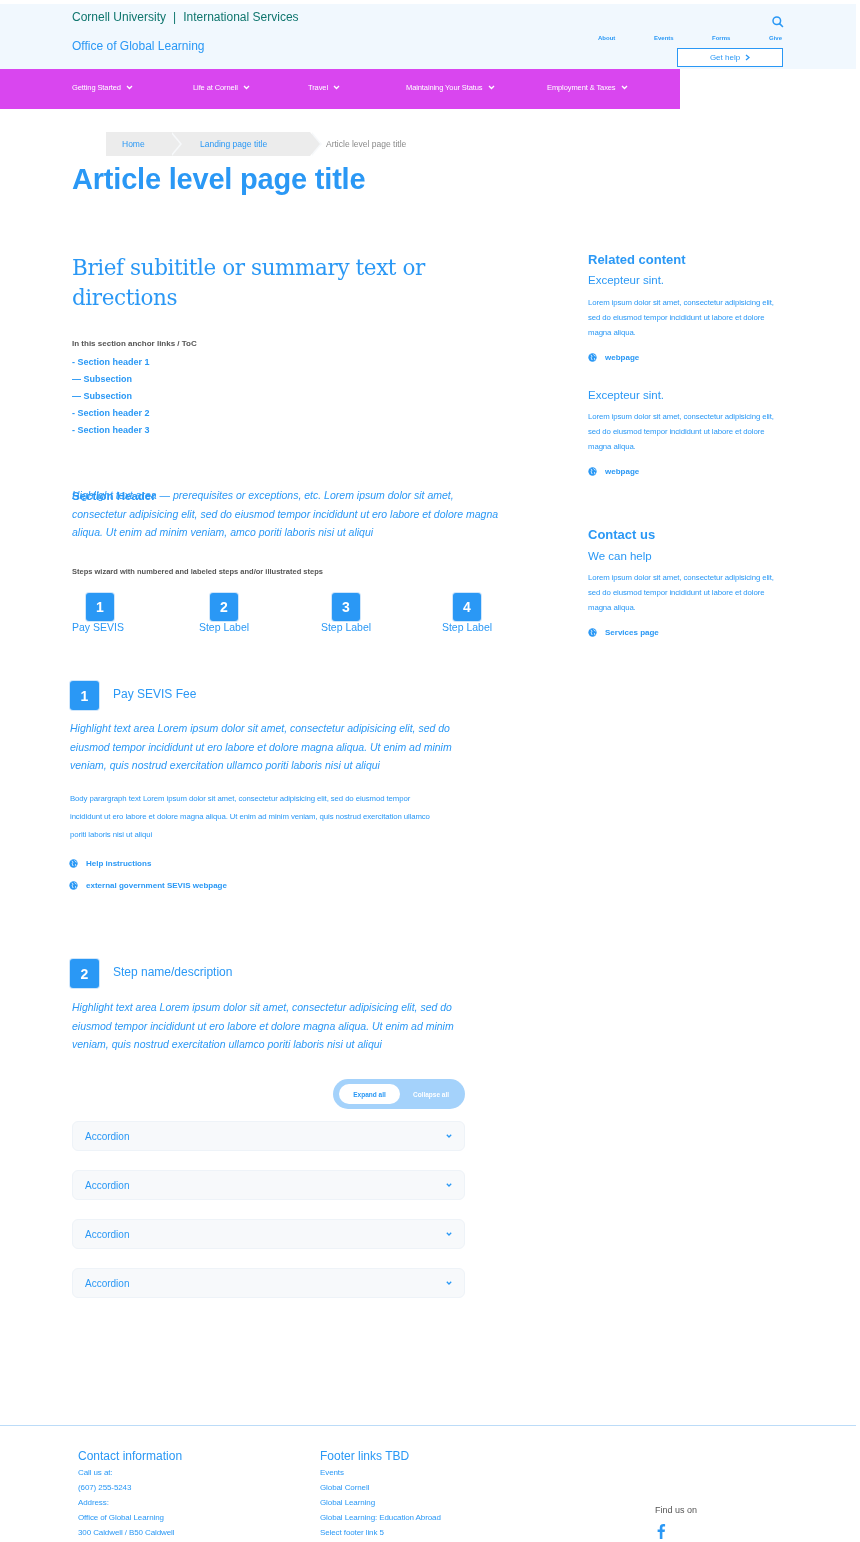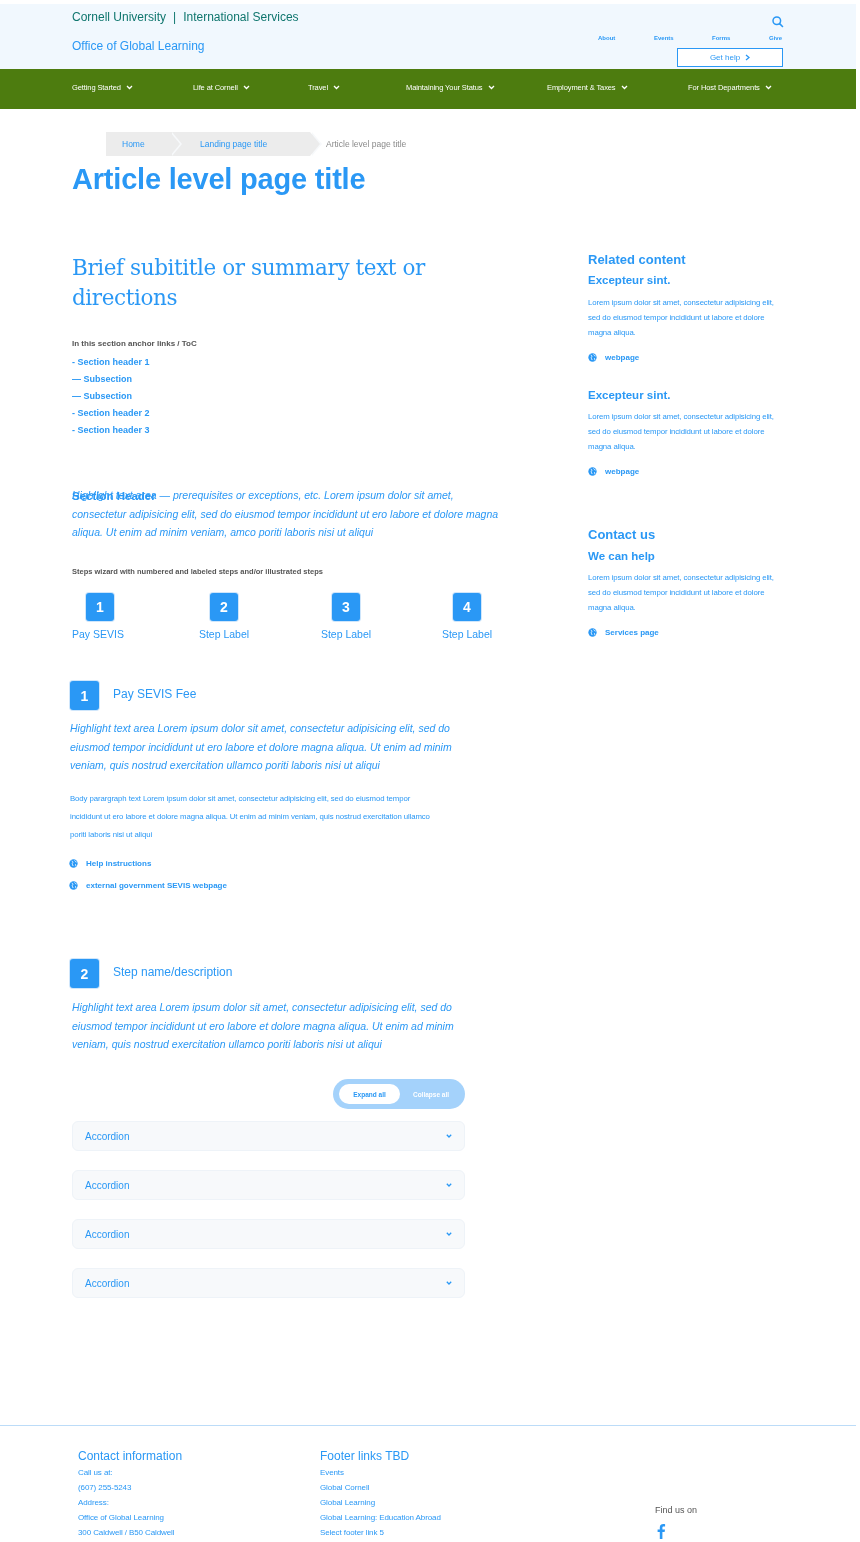--- a/index.html
+++ b/index.html
@@ -8,21 +8,21 @@
   a { color: inherit; text-decoration: none; }
 
   .topbar { position: absolute; left: 0; top: 4px; width: 856px; height: 65px; background: #f1f8fe; }
   .brand-line1 { position: absolute; left: 72px; top: 6px; font-size: 12px; color: #0f766e; white-space: nowrap; }
   .brand-line1 .sep { margin: 0 7px; }
   .brand-line2 { position: absolute; left: 72px; top: 35px; font-size: 12px; color: #2a98f5; }
   .search-icon { position: absolute; left: 771px; top: 11px; width: 14px; height: 14px; }
   .utility { position: absolute; top: 31px; font-size: 6px; font-weight: bold; color: #2a98f5; }
   .get-help { position: absolute; left: 677px; top: 44px; width: 106px; height: 19px; border: 1px solid #2a98f5; background: #fff; font-size: 8px; color: #2a98f5; display: flex; align-items: center; justify-content: center; gap: 5px; }
 
-  .mainnav { position: absolute; left: 0; top: 69px; width: 856px; height: 40px; background: #4d7c0f; text-decoration: underline; }
+  .mainnav { position: absolute; left: 0; top: 69px; width: 680px; height: 40px; background: #d946ef; text-decoration: underline; }
   .nav-item { position: absolute; top: 14px; font-size: 7.5px; color: #ffffff; white-space: nowrap; display: flex; align-items: center; gap: 5px; letter-spacing: -0.1px; }
   .chev { width: 7px; height: 5px; }
 
   .breadcrumb { position: absolute; left: 72px; top: 132px; height: 24px; display: flex; align-items: center; font-size: 8.5px; }
   .crumb { position: relative; height: 24px; background: #ececec; display: flex; align-items: center; color: #2a98f5; }
   .crumb-home { width: 64px; padding-left: 16px; margin-left: 34px; }
   .crumb-landing { width: 140px; padding-left: 30px; }
   .crumb-arrow { position: absolute; right: -10px; top: 0; width: 0; height: 0; border-top: 12px solid transparent; border-bottom: 12px solid transparent; border-left: 10px solid #ececec; z-index: 2; }
   .crumb-arrow-edge { position: absolute; right: -12px; top: 0; width: 0; height: 0; border-top: 12px solid transparent; border-bottom: 12px solid transparent; border-left: 10px solid #f7f9fb; z-index: 1; }
   .crumb-current { padding-left: 16px; color: #8a8a8a; }
@@ -35,32 +35,32 @@
   .toc-list { position: absolute; left: 72px; top: 357px; list-style: none; }
   .toc-list li { font-size: 9px; font-weight: bold; color: #2a98f5; height: 17px; line-height: 11px; }
 
   .section-header { position: absolute; left: 72px; top: 490px; font-size: 11.5px; font-weight: bold; color: #2a98f5; }
   .highlight { font-style: italic; font-size: 10.5px; line-height: 18.5px; color: #2a98f5; }
   .hl1 { position: absolute; left: 72px; top: 486px; width: 430px; }
 
   .wizard-label { position: absolute; left: 72px; top: 567px; font-size: 7.5px; font-weight: bold; color: #555; }
   .wizard-step { position: absolute; top: 593px; display: flex; flex-direction: column; align-items: center; }
   .num-badge { width: 28px; height: 28px; background: #2a98f5; color: #fff; font-weight: bold; font-size: 14px; border-radius: 3px; display: flex; align-items: center; justify-content: center; box-shadow: 0 0 0 1px #cfe6fb; }
-  .wizard-step .lbl { margin-top: 7px; font-size: 10.5px; color: #2a98f5; white-space: nowrap; }
+  .wizard-step .lbl { font-size: 10.5px; color: #2a98f5; white-space: nowrap; }
 
   .step-block-head { position: absolute; left: 70px; display: flex; align-items: center; }
   .step-block-head .num-badge { width: 29px; height: 29px; font-size: 14px; }
   .step-block-head .title { margin-left: 14px; margin-top: -4px; font-size: 12px; color: #2a98f5; }
 
   .body-text { font-size: 7.8px; line-height: 18px; color: #2a98f5; letter-spacing: -0.1px; }
   .link-row { position: absolute; display: flex; align-items: center; gap: 8px; font-size: 8px; font-weight: bold; color: #2a98f5; }
   .globe { width: 9px; height: 9px; }
 
   .sidebar-heading { position: absolute; left: 588px; font-size: 13px; font-weight: bold; color: #2a98f5; }
-  .sidebar-title { position: absolute; left: 588px; font-size: 11.5px; font-weight: bold; color: #2a98f5; }
+  .sidebar-title { position: absolute; left: 588px; font-size: 11.5px; font-weight: normal; color: #2a98f5; }
   .sidebar-text { position: absolute; left: 588px; width: 200px; font-size: 7.8px; line-height: 14.8px; color: #2a98f5; letter-spacing: -0.1px; }
 
   .toggle-group { position: absolute; left: 333px; top: 1079px; width: 132px; height: 30px; background: #a4d2fb; border-radius: 15px; }
   .toggle-btn { position: absolute; top: 5px; height: 20px; font-size: 6.5px; font-weight: bold; display: flex; align-items: center; justify-content: center; border-radius: 10px; }
   .toggle-expand { left: 6px; width: 61px; background: #fff; color: #2a98f5; }
   .toggle-collapse { left: 68px; width: 60px; color: #ffffff; }
 
   .accordion { position: absolute; left: 72px; width: 393px; height: 30px; background: #f7f9fb; border: 1px solid #eef3f8; border-radius: 6px; display: flex; align-items: center; justify-content: space-between; padding: 0 12px; }
   .accordion .lbl { font-size: 10px; color: #2a98f5; }
   .accordion .chev-small { width: 6px; height: 4px; }

